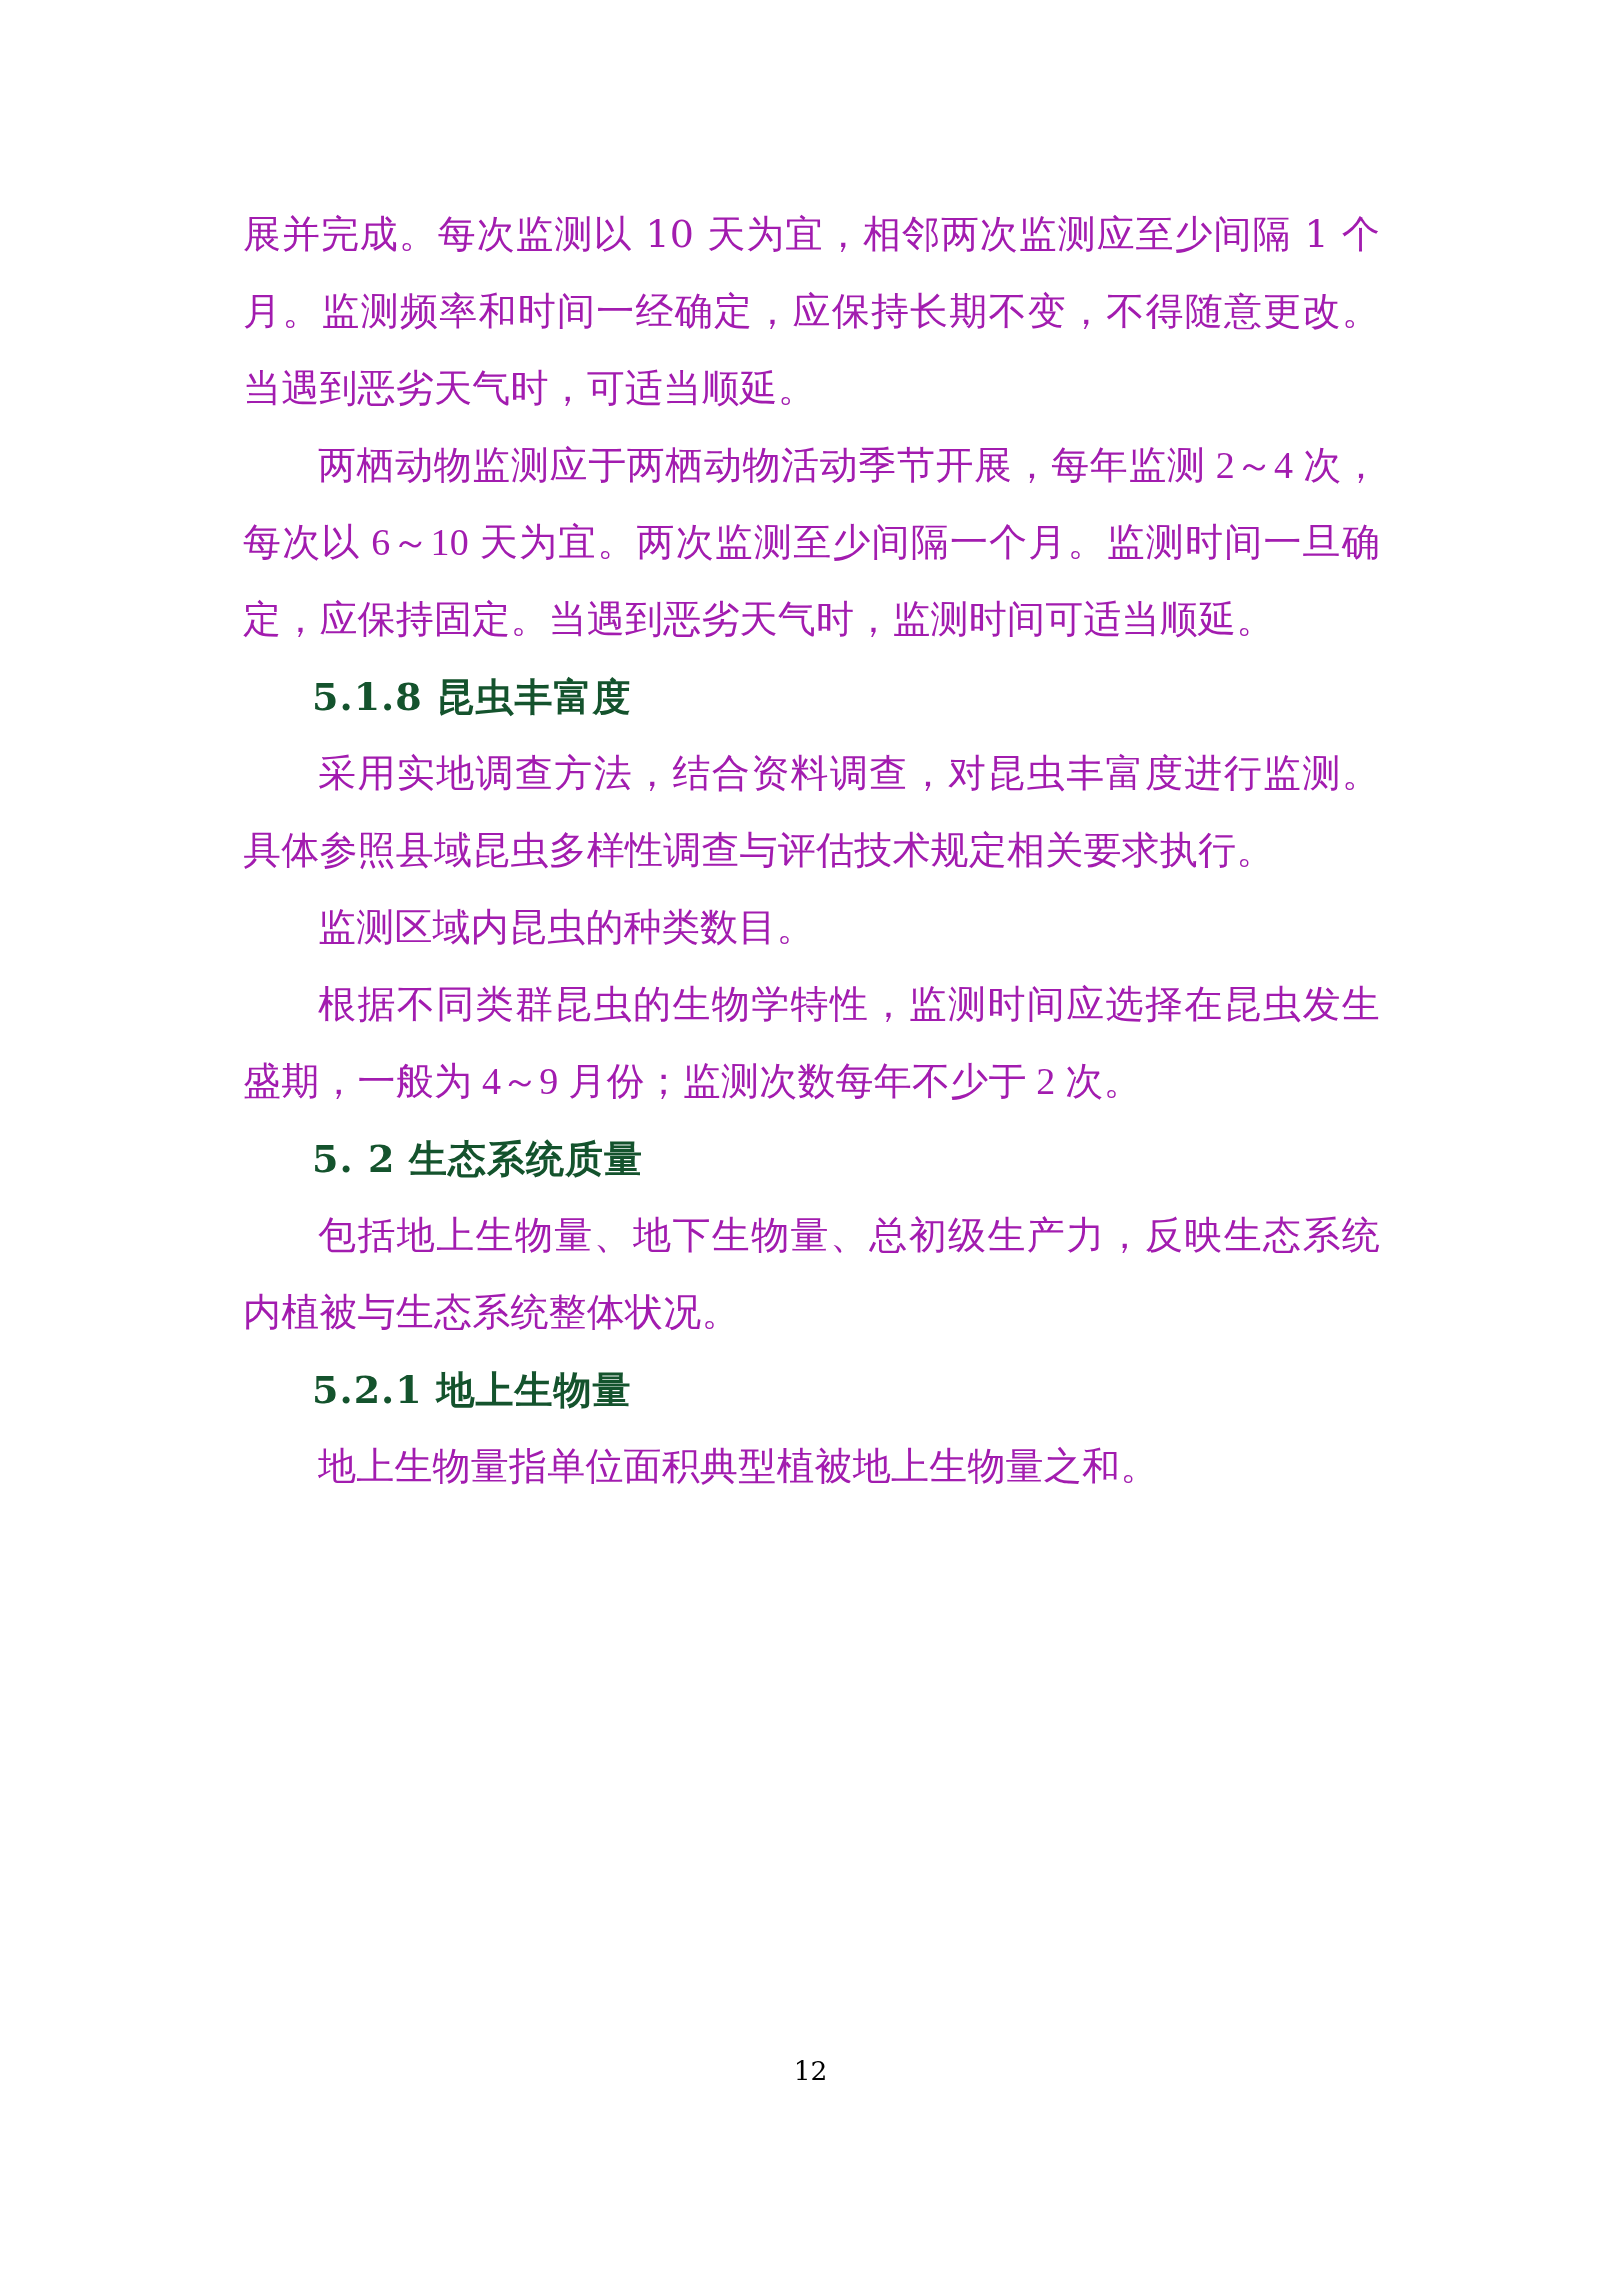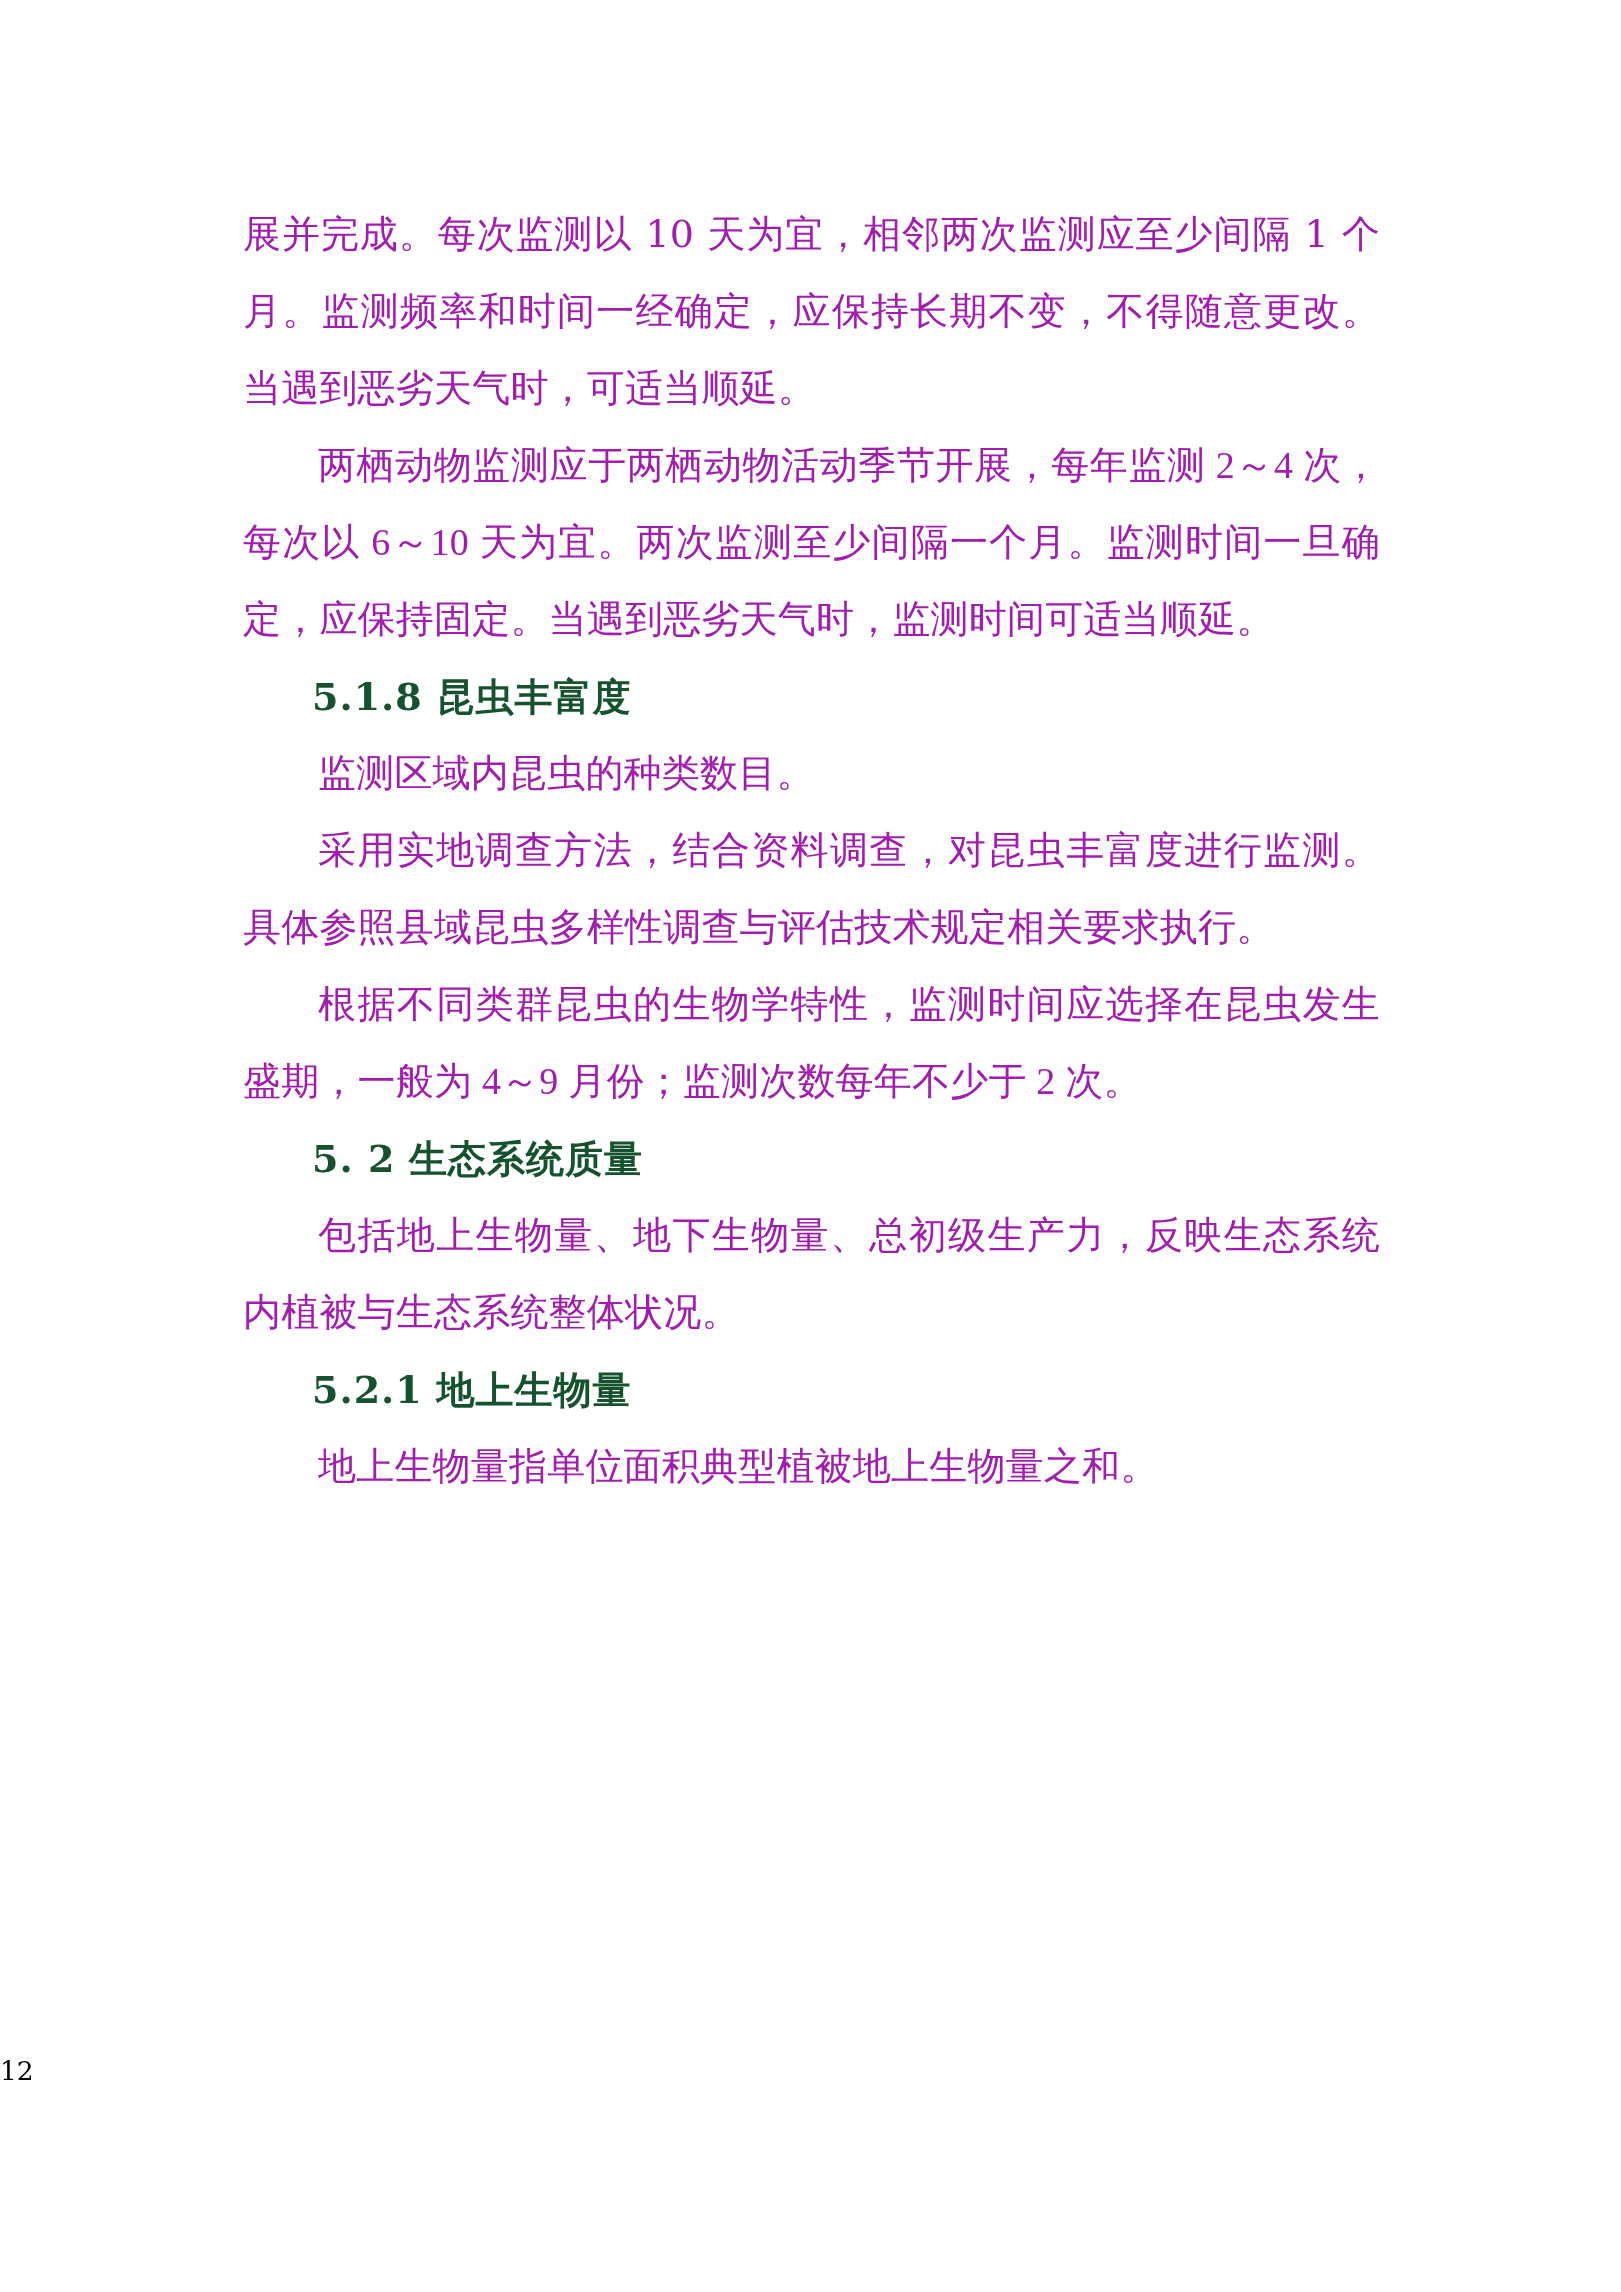--- a/index.html
+++ b/index.html
@@ -47,43 +47,44 @@
     letter-spacing: 1px;
   }
   .heading .num {
     margin-right: 13.7px;
   }
   .pagenum {
     position: absolute;
     left: 0;
     right: 0;
     top: 2055px;
+    text-align: center;
     font-family: "DejaVu Serif", "Liberation Serif", serif;
     font-size: 26.5px;
     color: #000000;
   }
 </style>
 </head>
 <body>
 
 <div class="page">
 
   <div class="content">
 
     <p class="para">展并完成。每次监测以 10 天为宜，相邻两次监测应至少间隔 1 个月。监测频率和时间一经确定，应保持长期不变，不得随意更改。当遇到恶劣天气时，可适当顺延。</p>
 
     <p class="para indent">两栖动物监测应于两栖动物活动季节开展，每年监测 2～4 次，每次以 6～10 天为宜。两次监测至少间隔一个月。监测时间一旦确定，应保持固定。当遇到恶劣天气时，监测时间可适当顺延。</p>
 
     <h2 class="heading">
       <span class="num">5.1.8</span><span>昆虫丰富度</span>
     </h2>
 
+    <p class="para indent">采用实地调查方法，结合资料调查，对昆虫丰富度进行监测。具体参照县域昆虫多样性调查与评估技术规定相关要求执行。</p>
+
     <p class="para indent">监测区域内昆虫的种类数目。</p>
-
-    <p class="para indent">采用实地调查方法，结合资料调查，对昆虫丰富度进行监测。具体参照县域昆虫多样性调查与评估技术规定相关要求执行。</p>
 
     <p class="para indent">根据不同类群昆虫的生物学特性，监测时间应选择在昆虫发生盛期，一般为 4～9 月份；监测次数每年不少于 2 次。</p>
 
     <h2 class="heading">
       <span class="num">5. 2</span><span>生态系统质量</span>
     </h2>
 
     <p class="para indent">包括地上生物量、地下生物量、总初级生产力，反映生态系统内植被与生态系统整体状况。</p>
 
     <h2 class="heading">

